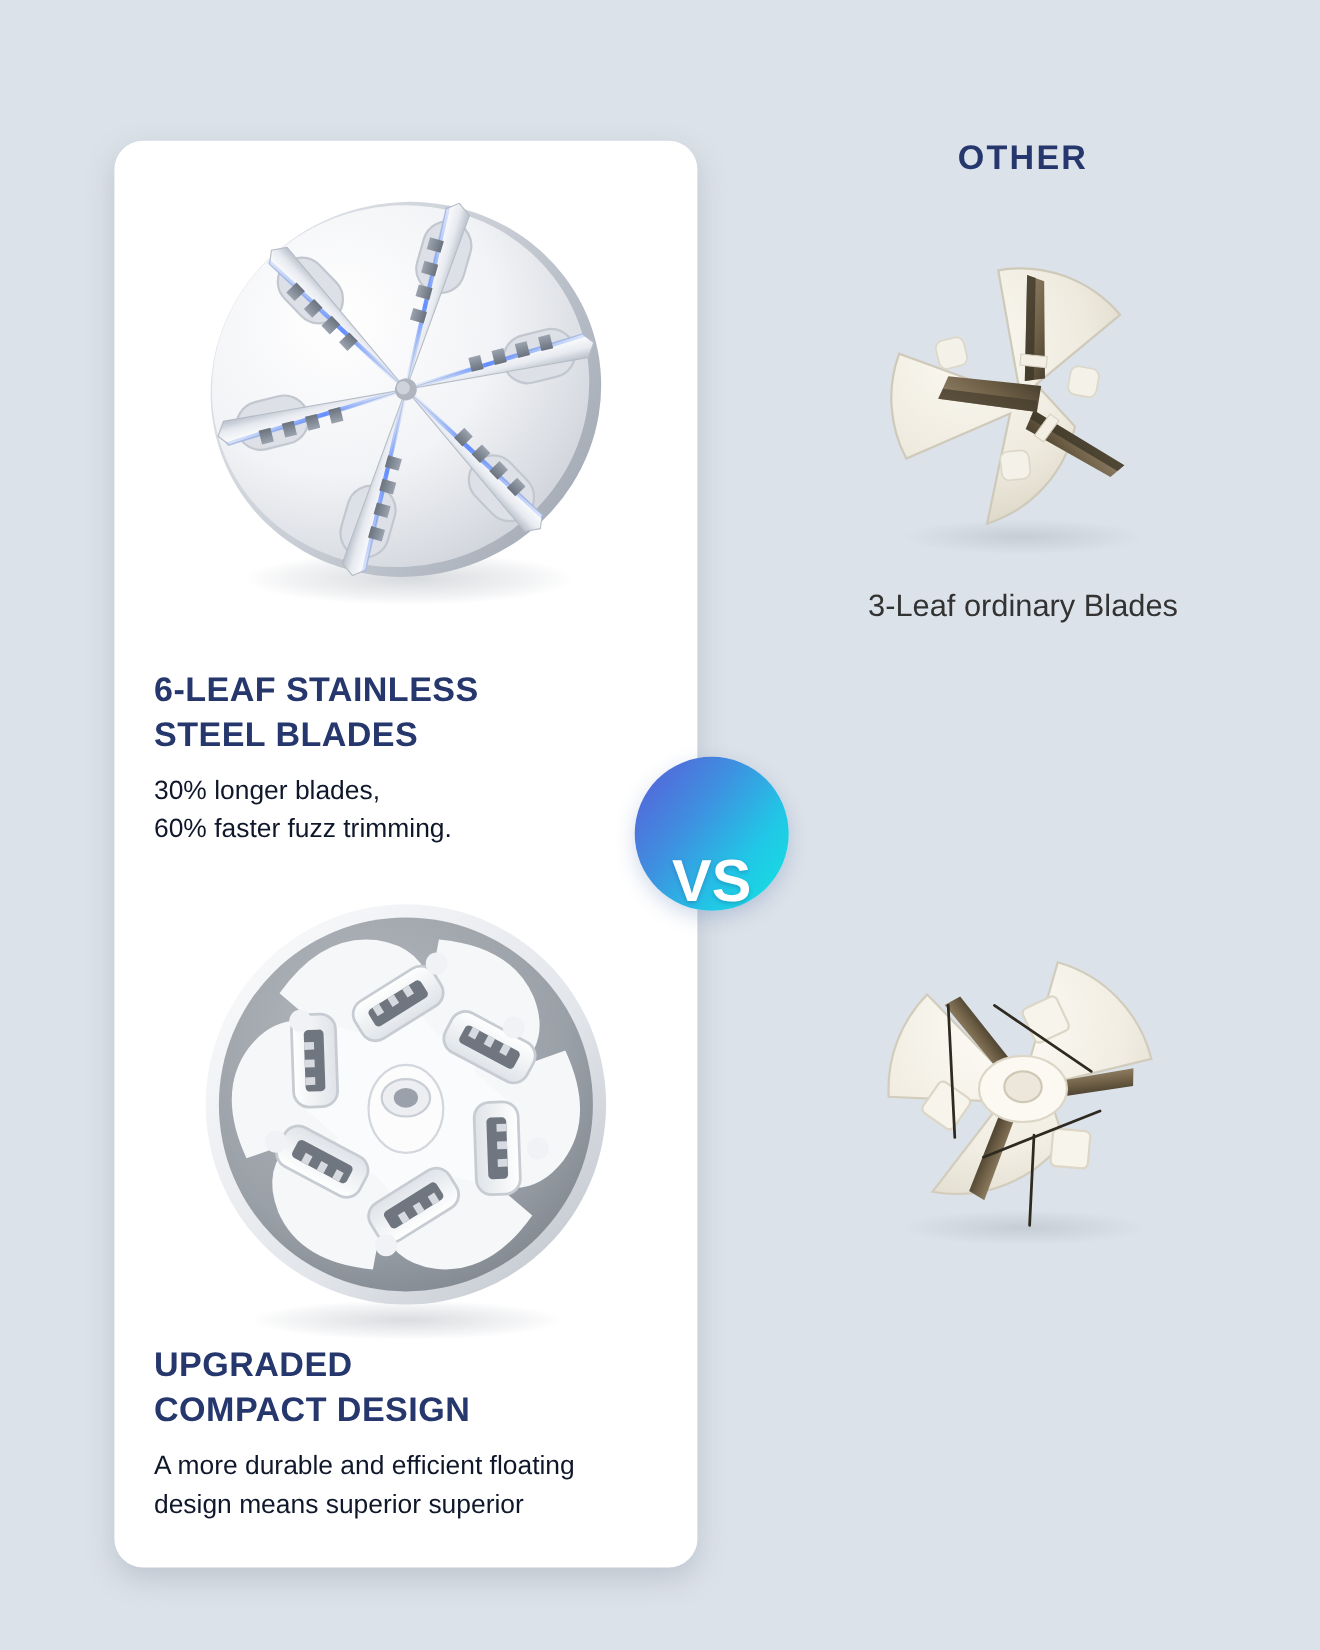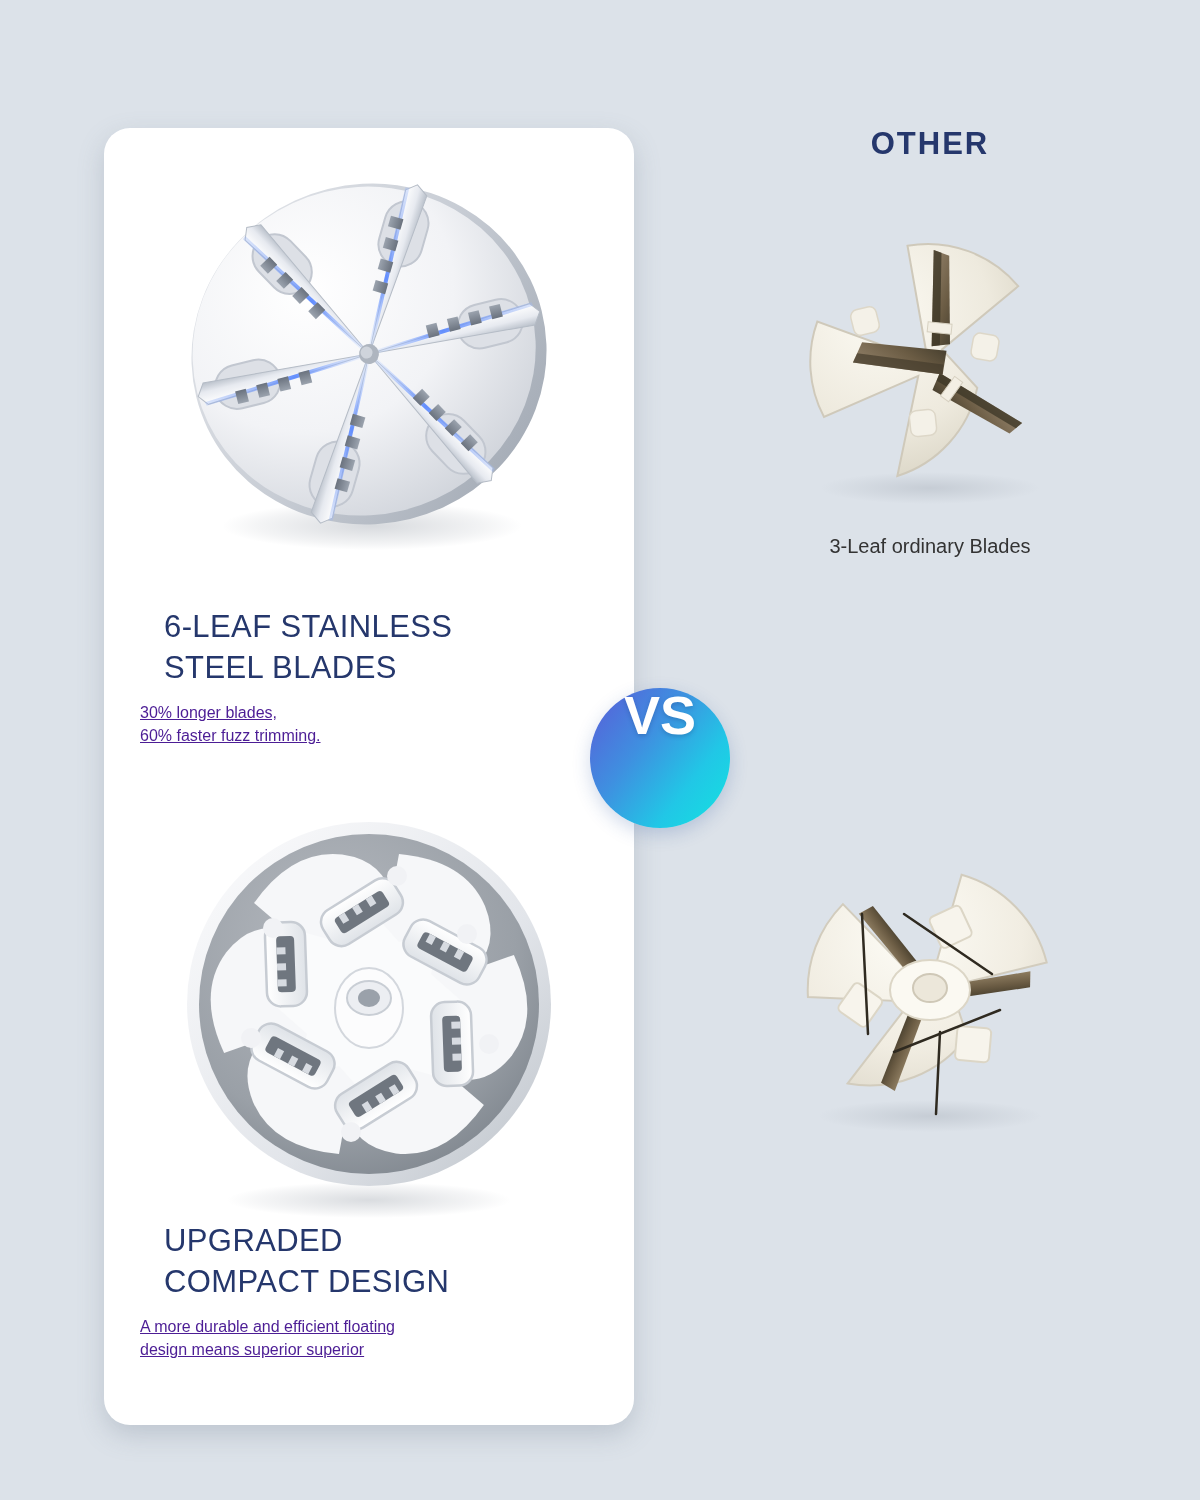--- a/index.html
+++ b/index.html
@@ -51,49 +51,47 @@
     position: absolute;
     left: 36px;
     width: 476px;
   }
   .card-text.first { top: 478px; }
   .card-text.second { top: 1092px; }
 
   .feature-title {
     color: #25376c;
     font-size: 31px;
-    font-weight: normal;
+    font-weight: bold;
     line-height: 1.33;
     letter-spacing: 0.4px;
     text-transform: uppercase;
     white-space: pre-line;
     font-stretch: condensed;
-    margin-left: 24px;
   }
 
   .feature-desc {
     margin-top: 14px;
-    color: #4c1d95;
-    font-size: 16px;
+    color: #0f172a;
+    font-size: 24px;
     line-height: 1.42;
     white-space: pre-line;
-    text-decoration: underline;
   }
 
   
   .vs-badge {
     position: absolute;
-    left: 590px;
+    left: 577px;
     top: 688px;
     width: 140px;
     height: 140px;
     border-radius: 50%;
     background: linear-gradient(128deg, #5a5bd8 0%, #3f8fe0 38%, #21c7e6 70%, #13e3e0 100%);
     display: flex;
-    align-items: flex-start;
+    align-items: flex-end;
     justify-content: center;
     box-shadow: 0 6px 18px rgba(40, 80, 160, 0.22);
     z-index: 5;
   }
   .vs-badge-label {
     color: #ffffff;
     font-size: 54px;
     font-weight: bold;
     letter-spacing: 0px;
     line-height: 1;
@@ -117,21 +115,21 @@
   .other-block.one { top: 216px; }
   .other-block.two { top: 848px; }
 
   .other-media { width: 320px; height: 300px; margin: 0 auto; display: block; }
   .other-media svg { display: block; width: 100%; height: 100%; }
 
   .other-caption {
     margin-top: 18px;
     text-align: center;
     color: #333333;
-    font-size: 20px;
+    font-size: 28px;
     line-height: 1.2;
   }
 </style>
 </head>
 <body>
 
 <div class="stage">
 
   <div class="product-card">
 

